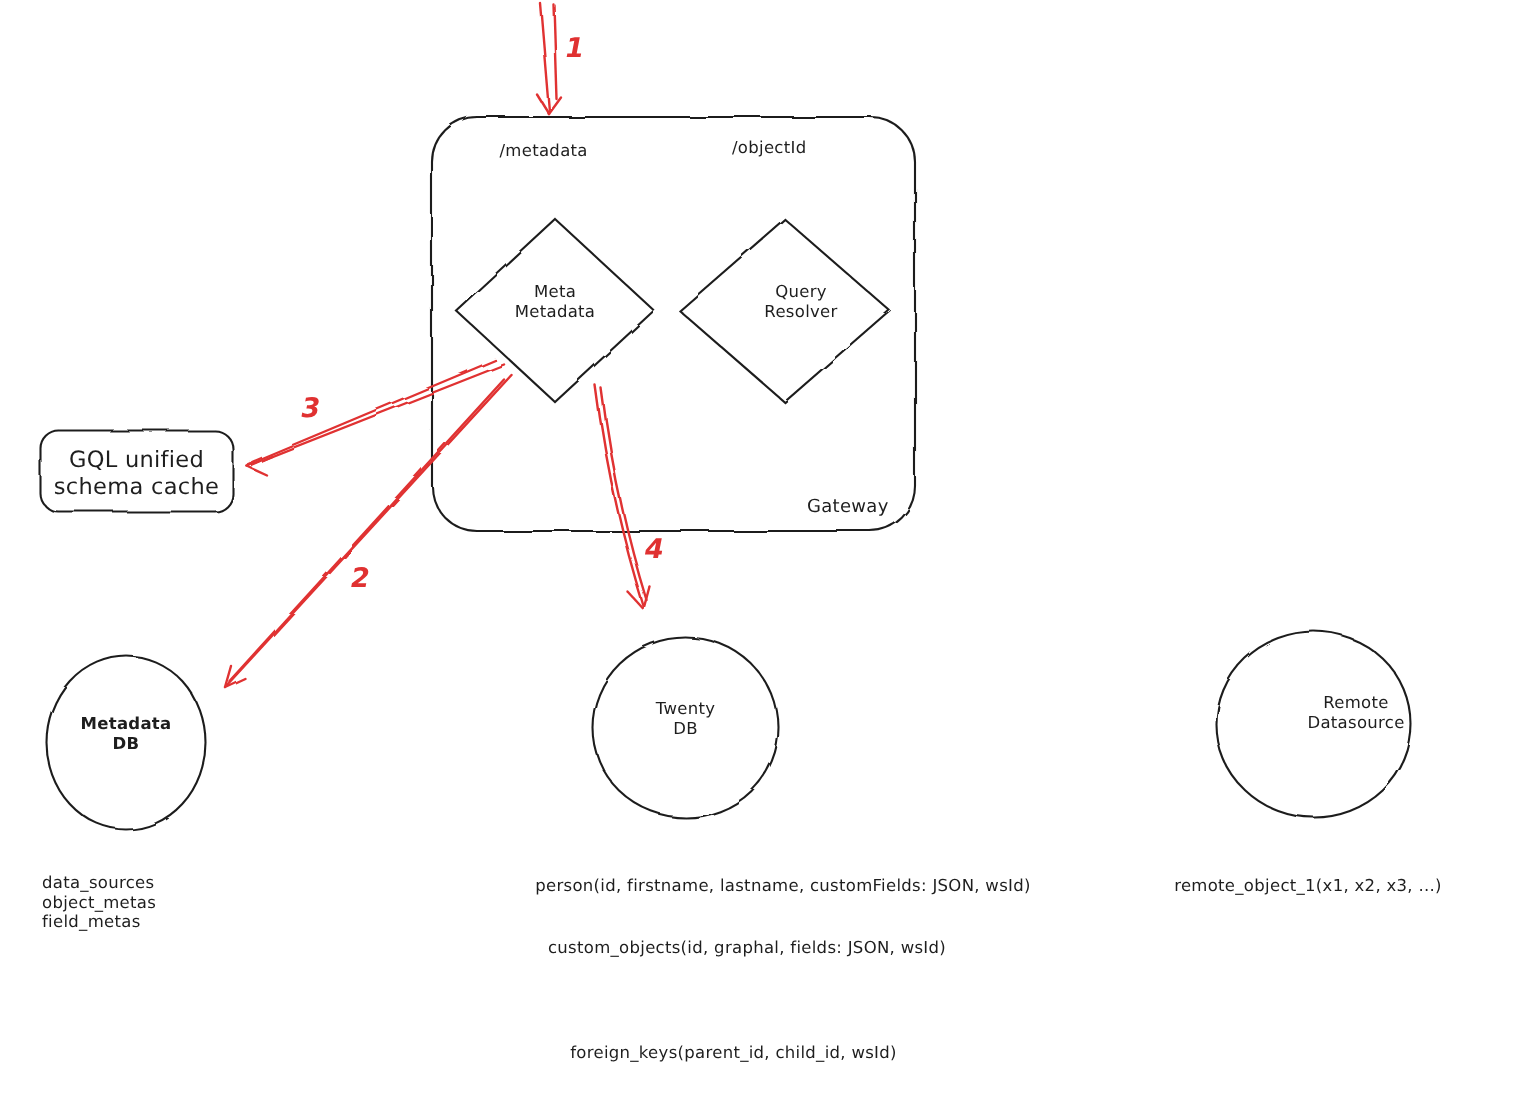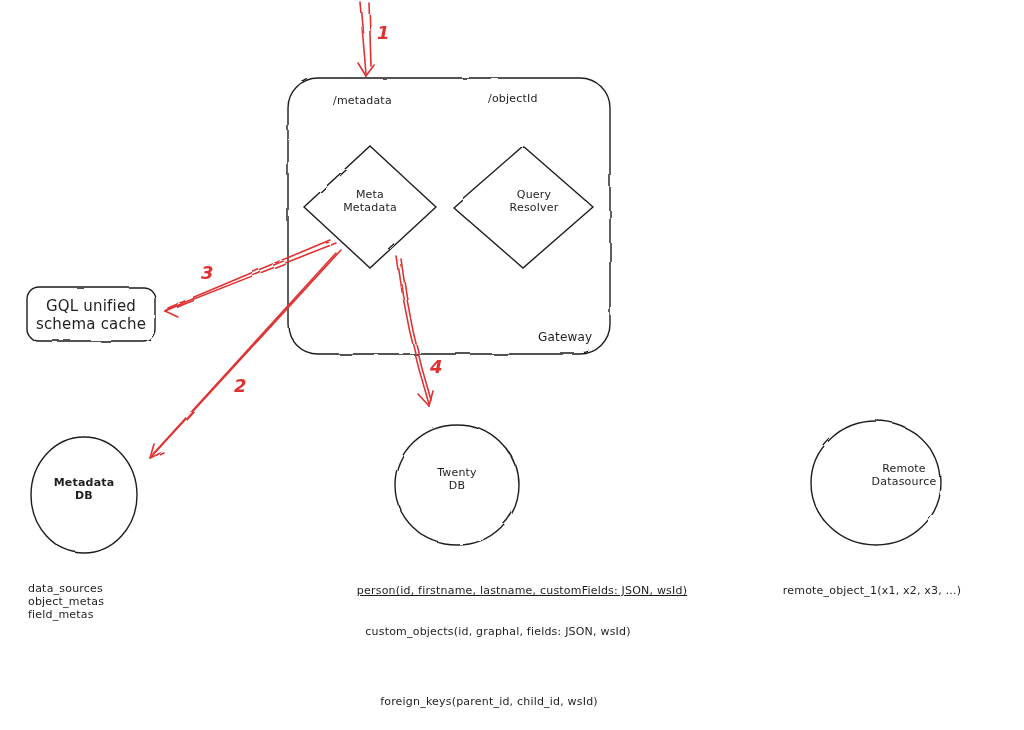--- a/index.html
+++ b/index.html
@@ -100,18 +100,18 @@
 Datasource</div>
 
   <div class="step" style="left:377px; top:22px;">1</div>
   <div class="step" style="left:234px; top:375px;">2</div>
   <div class="step" style="left:201px; top:262px;">3</div>
   <div class="step" style="left:430px; top:356px;">4</div>
 
   <div class="lbl" style="left:28px; top:583px; line-height:1.18;">data_sources
 object_metas
 field_metas</div>
-  <div class="lbl ctr" style="left:522px; top:584px; white-space:pre;text-decoration:underline;">person(id, firstname, lastname, customFields: JSON, wsId)</div>
+  <div class="lbl ctr" style="left:522px; top:584px; white-space:pre;">person(id, firstname, lastname, customFields: JSON, wsId)</div>
   <div class="lbl ctr" style="left:498px; top:625px; white-space:pre;">custom_objects(id, graphal, fields: JSON, wsId)</div>
   <div class="lbl ctr" style="left:872px; top:584px; white-space:pre;">remote_object_1(x1, x2, x3, ...)</div>
   <div class="lbl ctr" style="left:489px; top:695px; white-space:pre;">foreign_keys(parent_id, child_id, wsId)</div>
 
 </div>
 
 </body></html>

